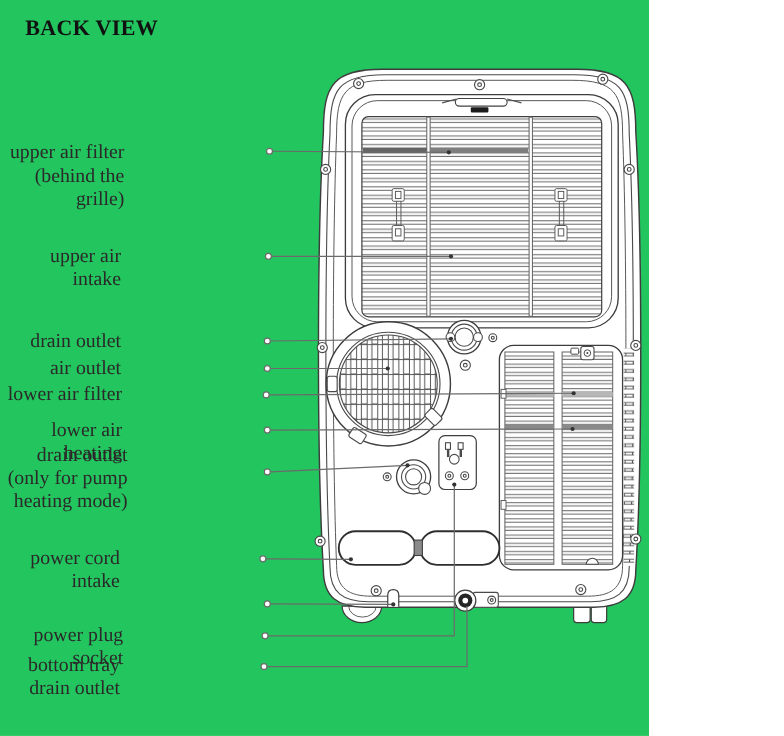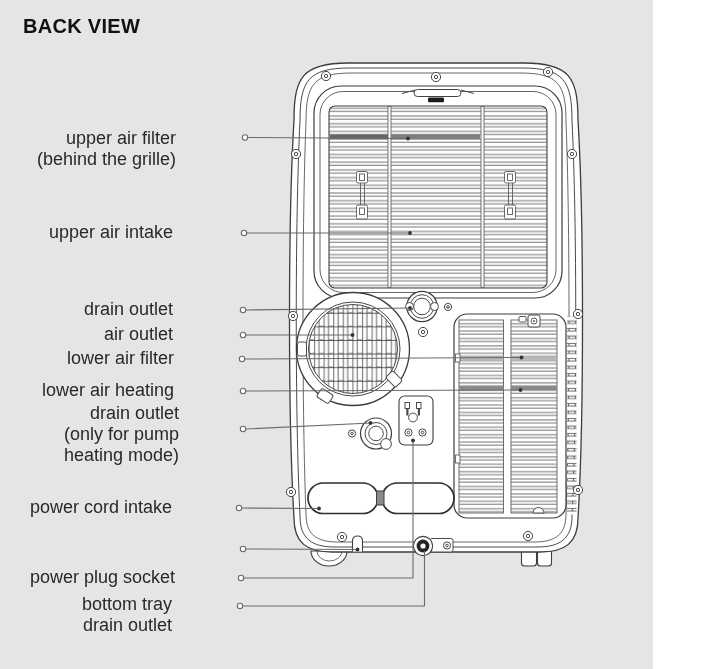--- a/index.html
+++ b/index.html
@@ -1,17 +1,17 @@
 <!DOCTYPE html>
 <html><head>
 <meta charset="utf-8">
 <style>
   html,body{margin:0;padding:0;background:#ffffff;}
-  .canvas{position:relative;width:653px;height:669px;background:#e5e5e5;overflow:hidden;
-          font-family:Liberation Sans, sans-serif;}
+  .canvas{position:relative;width:590px;height:669px;background:#22c55e;overflow:hidden;
+          font-family:Liberation Serif, serif;}
   .page-title{position:absolute;left:23px;top:15px;font-size:20px;font-weight:bold;
               color:#111;letter-spacing:.3px;}
   .diagram-svg{position:absolute;left:0;top:0;}
   .lbl{position:absolute;text-align:right;font-size:18px;line-height:21px;color:#2b282a;
        white-space:pre-line;}
   .lbl.center{text-align:right;}
 </style>
 </head>
 <body>
 

